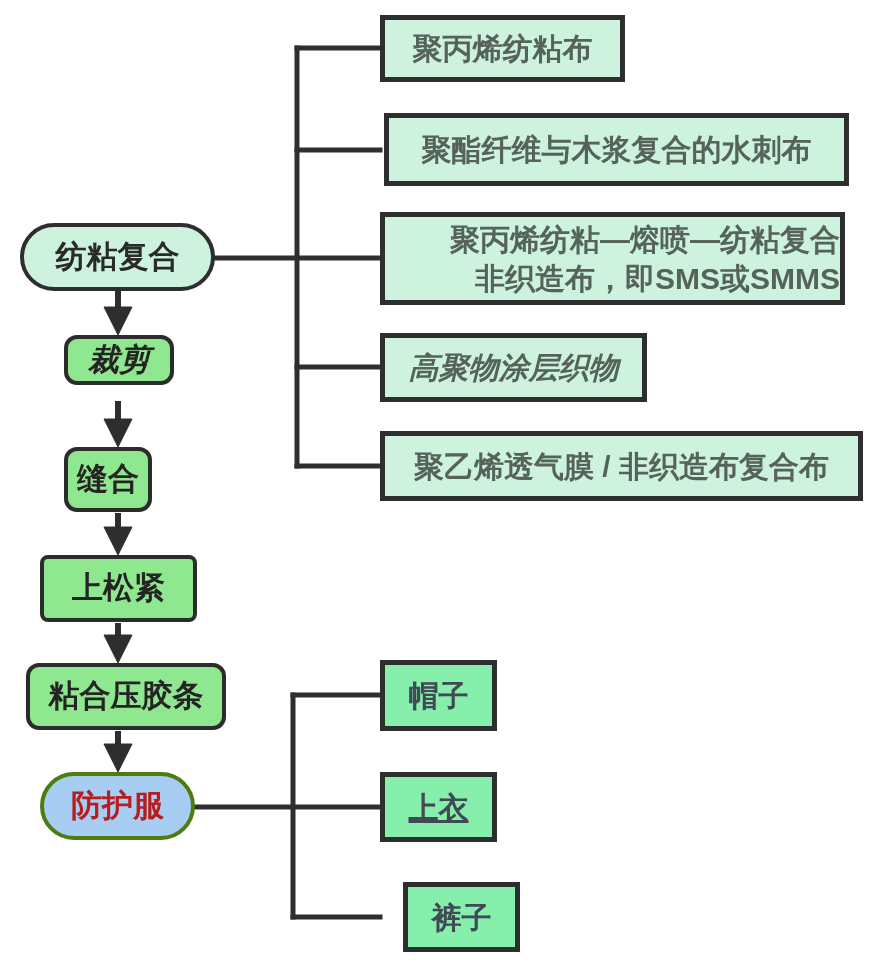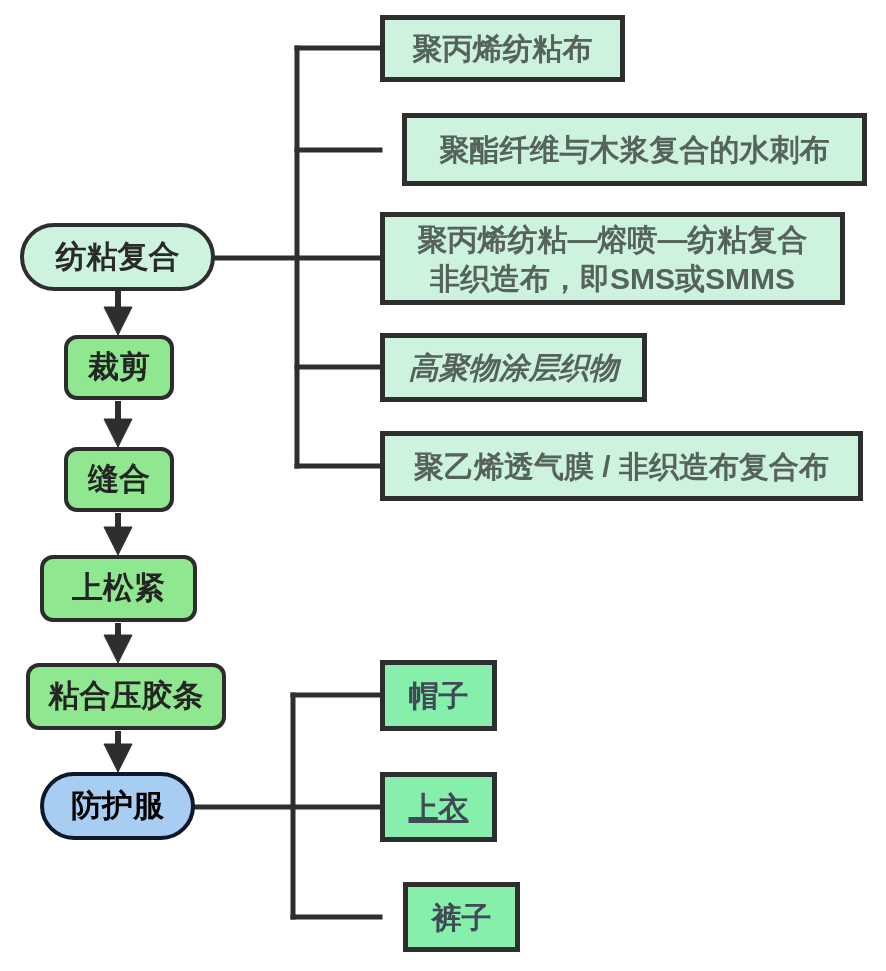--- a/index.html
+++ b/index.html
@@ -44,23 +44,23 @@
   .step-green {
     background: #8fe88f;
     border: 4px solid #2c2c2c;
     border-radius: 13px;
     color: #242424;
     font-size: 31px;
   }
   
   .pill-blue {
     background: #a7cdf2;
-    border: 4px solid #0f172a;
+    border: 4px solid #4d7c0f;
     border-radius: 36px;
-    color: #000000;
+    color: #b91c1c;
     font-size: 31px;
   }
   
   .mat-mint {
     background: #cdf3df;
     border: 5px solid #2e2e2e;
     color: #56635a;
     font-size: 30px;
   }
   
@@ -101,35 +101,35 @@
       <polygon points="104,527 132,527 118,555" stroke-width="1"></polygon>
       <line x1="118" y1="623" x2="118" y2="638"></line>
       <polygon points="104,635 132,635 118,663" stroke-width="1"></polygon>
       <line x1="118" y1="731" x2="118" y2="747"></line>
       <polygon points="104,744 132,744 118,772" stroke-width="1"></polygon>
     </g>
   </svg>
 
   <div class="node pill-mint" style="left:20px; top:223px; width:195px; height:68px;">纺粘复合</div>
 
-  <div class="node step-green" style="left:64px; top:335px; width:110px; height:65px;">裁剪</div>
+  <div class="node step-green" style="left:64px; top:335px; width:110px; height:50px;font-style:italic;">裁剪</div>
 
-  <div class="node step-green" style="left:64px; top:447px; width:110px; height:65px;">缝合</div>
+  <div class="node step-green" style="left:64px; top:447px; width:88px; height:65px;">缝合</div>
 
-  <div class="node step-green" style="left:40px; top:555px; width:157px; height:67px;">上松紧</div>
+  <div class="node step-green" style="left:40px; top:555px; width:157px; height:67px;border-radius:8px;">上松紧</div>
 
   <div class="node step-green" style="left:18px; top:663px; width:200px; height:67px;margin-left:8px;">粘合压胶条</div>
 
   <div class="node pill-blue" style="left:40px; top:772px; width:155px; height:68px;">防护服</div>
 
   <div class="node mat-mint" style="left:380px; top:15px; width:245px; height:67px;">聚丙烯纺粘布</div>
 
-  <div class="node mat-mint" style="left:402px; top:113px; width:465px; height:73px;">聚酯纤维与木浆复合的水刺布</div>
+  <div class="node mat-mint" style="left:384px; top:113px; width:465px; height:73px;">聚酯纤维与木浆复合的水刺布</div>
 
-  <div class="node mat-mint two-line" style="left:380px; top:212px; width:465px; height:93px; flex-direction:column;">
+  <div class="node mat-mint two-line" style="left:380px; top:212px; width:465px; height:93px; flex-direction:column;align-items:flex-end;">
     <div>聚丙烯纺粘—熔喷—纺粘复合</div>
     <div>非织造布，即SMS或SMMS</div>
   </div>
 
   <div class="node mat-mint" style="left:380px; top:333px; width:267px; height:69px;font-style:italic;">高聚物涂层织物</div>
 
   <div class="node mat-mint" style="left:380px; top:431px; width:483px; height:70px;">聚乙烯透气膜 / 非织造布复合布</div>
 
   <div class="node prod-blue" style="left:380px; top:660px; width:117px; height:71px;">帽子</div>
 

